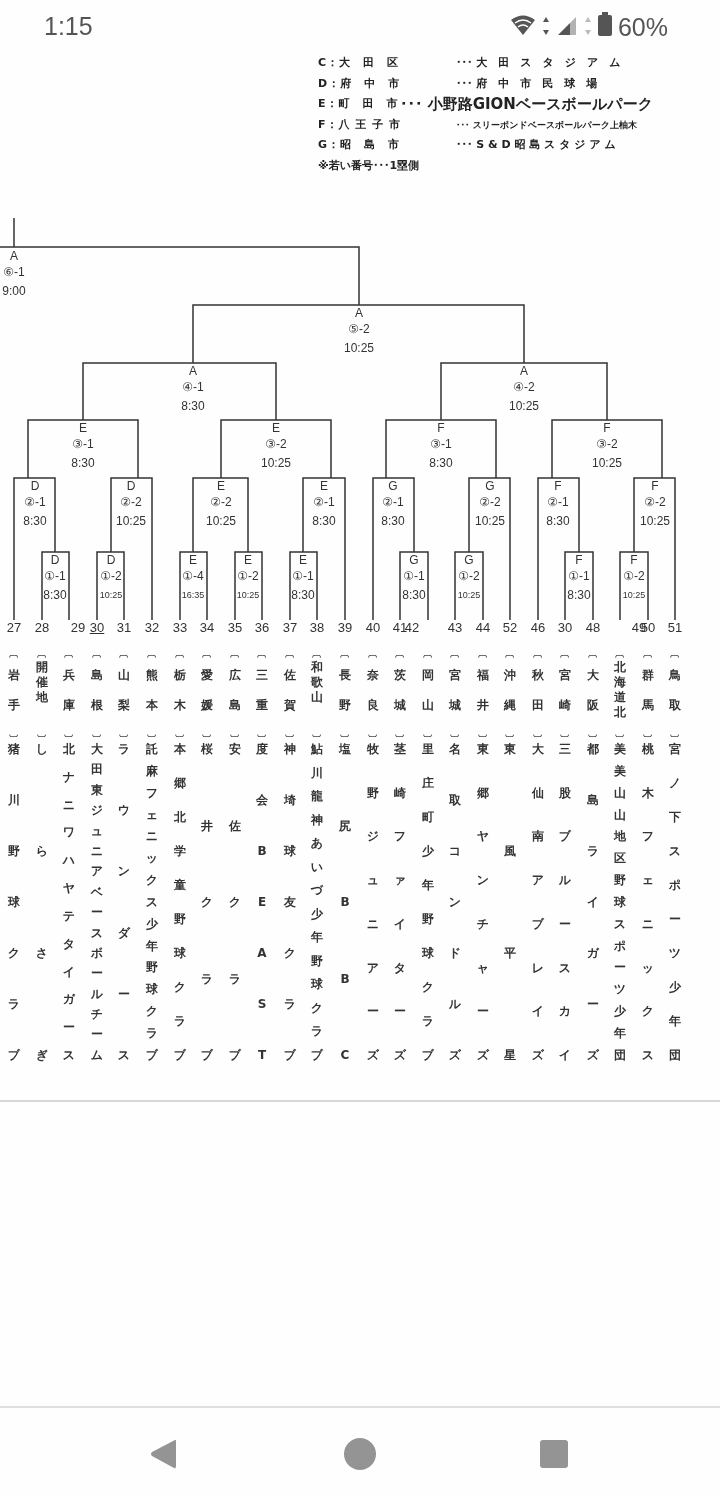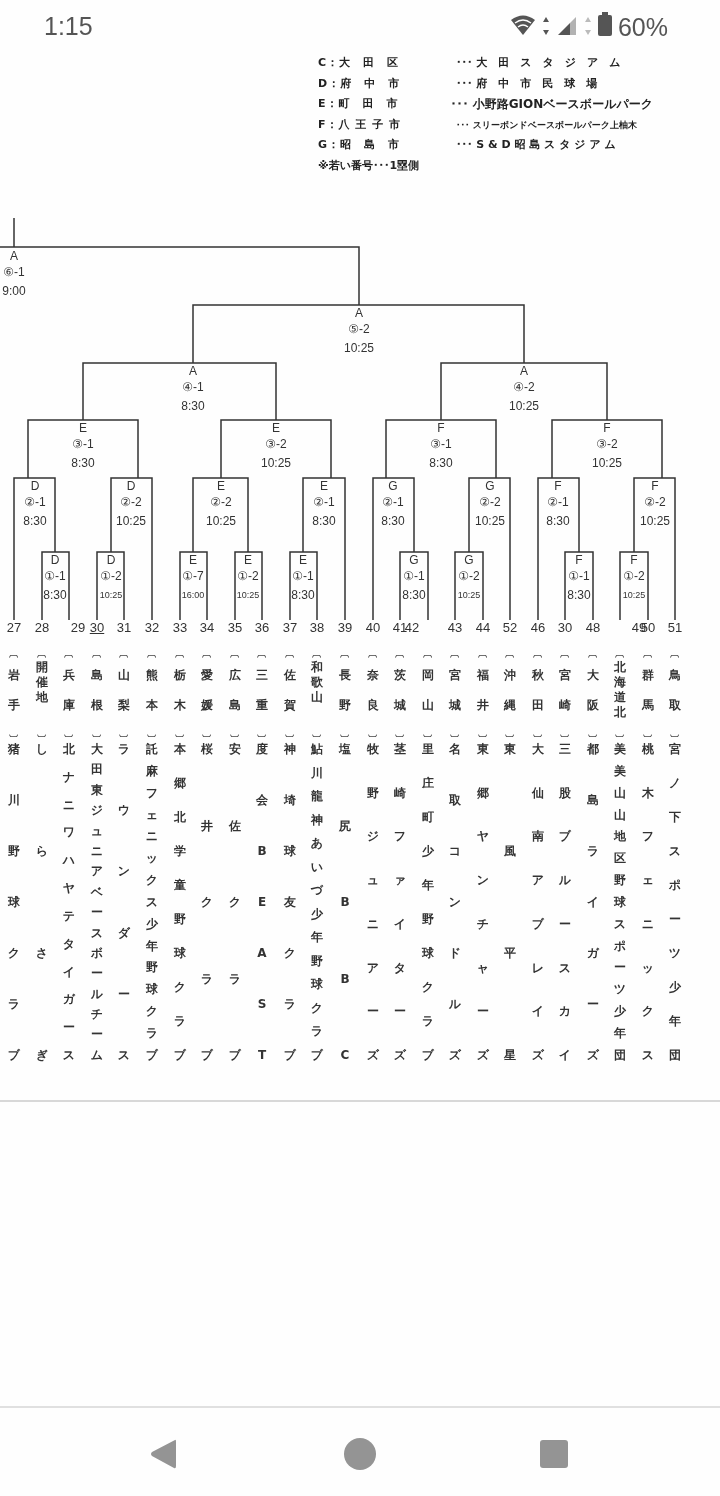--- a/index.html
+++ b/index.html
@@ -71,21 +71,21 @@
   <div class="legend-row">
       <span class="legend-key">C：大　田　区</span>
       <span class="legend-val">･･･ 大　田　ス　タ　ジ　ア　ム</span>
     </div>
   <div class="legend-row">
       <span class="legend-key">D：府　中　市</span>
       <span class="legend-val">･･･ 府　中　市　民　球　場</span>
     </div>
   <div class="legend-row">
       <span class="legend-key">E：町　田　市</span>
-      <span class="legend-val" style="font-size:12px">･･･ 小野路GIONベースボールパーク</span>
+      <span class="legend-val" style="font-size:15px">･･･ 小野路GIONベースボールパーク</span>
     </div>
   <div class="legend-row">
       <span class="legend-key">F：八 王 子 市</span>
       <span class="legend-val" style="font-size:9px">･･･ スリーボンドベースボールパーク上柚木</span>
     </div>
   <div class="legend-row">
       <span class="legend-key">G：昭　島　市</span>
       <span class="legend-val">･･･ S &amp; D 昭 島 ス タ ジ ア ム</span>
     </div>
   <div class="legend-note">※若い番号･･･1塁側</div>
@@ -222,22 +222,22 @@
       <div>①-1</div>
       <div class="t" style="margin-top:3px">8:30</div>
     </div>
     <div class="node small" style="left: 111px; top: 552px;">
       <div>D</div>
       <div>①-2</div>
       <div class="t" style="margin-top:3px">10:25</div>
     </div>
     <div class="node small" style="left: 193px; top: 552px;">
       <div>E</div>
-      <div>①-7</div>
-      <div class="t" style="margin-top:3px">16:00</div>
+      <div>①-4</div>
+      <div class="t" style="margin-top:3px">16:35</div>
     </div>
     <div class="node small" style="left: 248px; top: 552px;">
       <div>E</div>
       <div>①-2</div>
       <div class="t" style="margin-top:3px">10:25</div>
     </div>
     <div class="node" style="left: 303px; top: 552px;">
       <div>E</div>
       <div>①-1</div>
       <div class="t" style="margin-top:3px">8:30</div>

